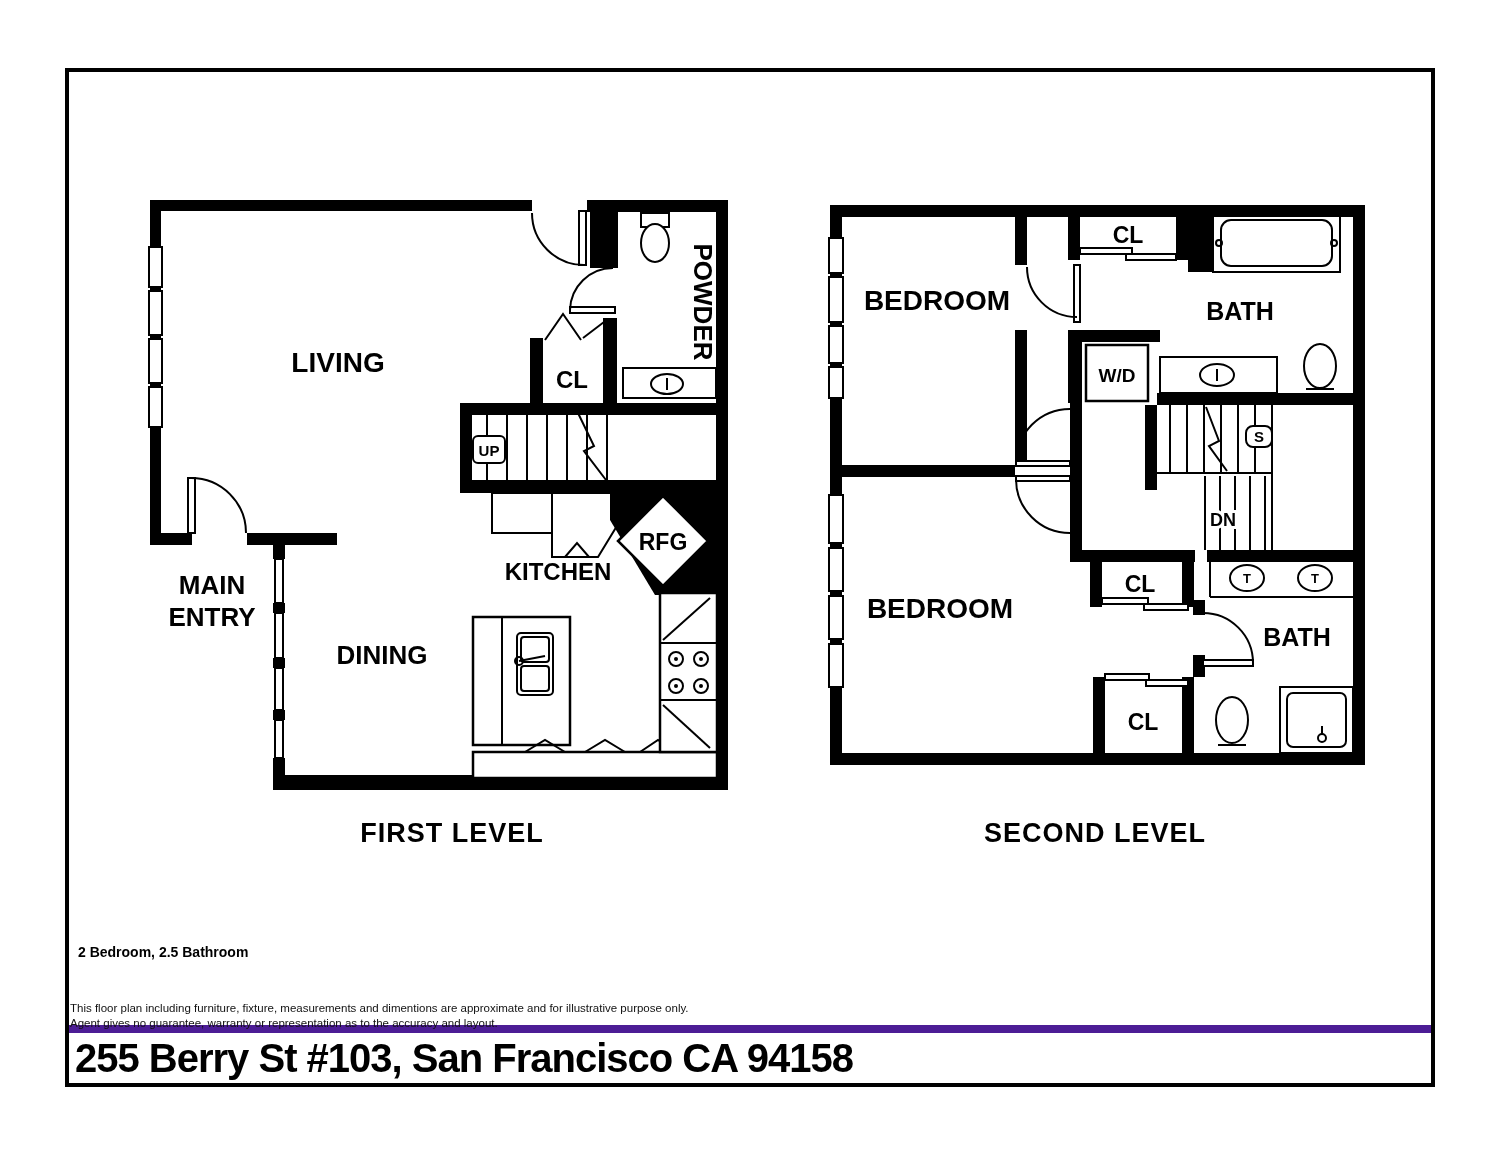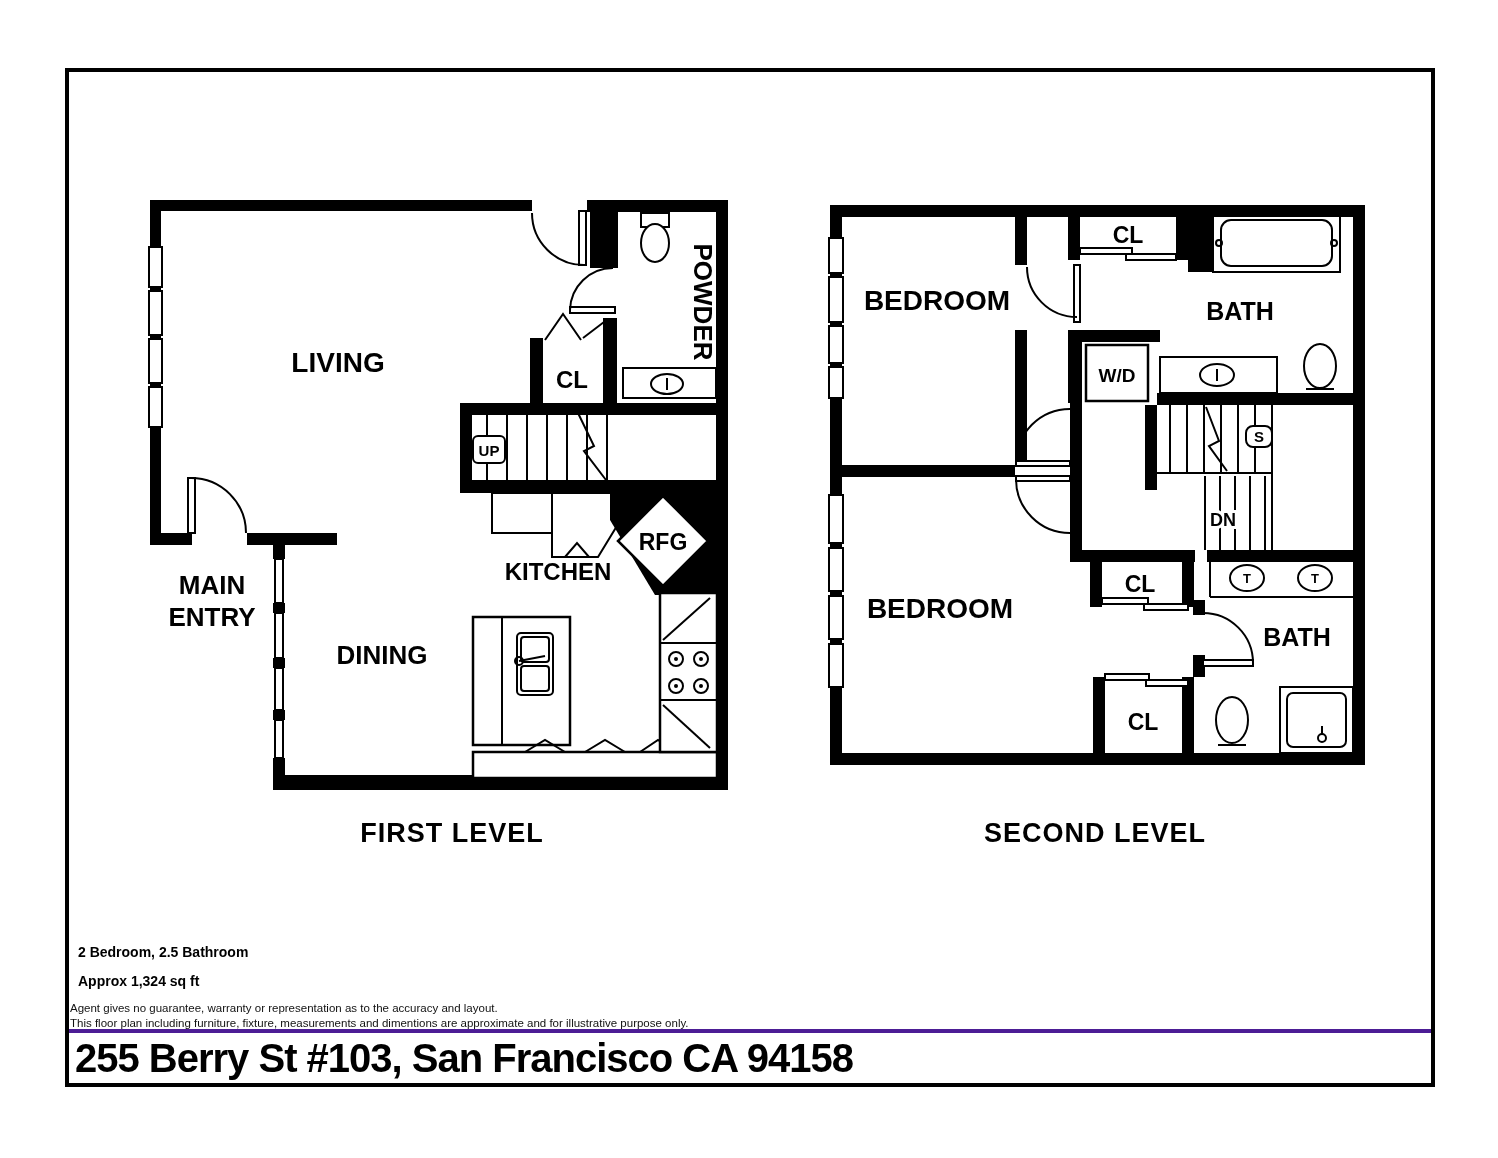--- a/index.html
+++ b/index.html
@@ -6,21 +6,21 @@
   body{
     width:1498px;height:1158px;position:relative;background:#ffffff;
     font-family:"Liberation Sans", sans-serif;color:#000;overflow:hidden;
   }
   .frame{
     position:absolute;left:65px;top:68px;width:1362px;height:1011px;
     border:4px solid #000;background:transparent;
   }
   .address-bar{
     position:absolute;left:0;right:0;bottom:0;height:50px;
-    border-top:4px solid #4c1d95;background:#fff;
+    border-top:8px solid #4c1d95;background:#fff;
     font-weight:bold;font-size:40px;line-height:50px;padding-left:6px;
     letter-spacing:-1px;white-space:nowrap;
   }
   .summary{
     position:absolute;left:78px;top:938px;font-weight:bold;font-size:14px;line-height:29px;
   }
   .disclaimer{
     position:absolute;left:70px;top:1001px;font-size:11.5px;line-height:15px;color:#111;
   }
   svg.plan{position:absolute;left:0;top:0;}
@@ -36,25 +36,24 @@
 <body>
 
 <div class="frame">
   <div class="address-bar">
     <span>255 Berry St #103, San Francisco CA 94158</span>
   </div>
 </div>
 
 <div class="summary">
   <div>2 Bedroom, 2.5 Bathroom</div>
-  <div>Approx 1,324 sq ft</div>
 </div>
 <div class="disclaimer">
+  <div>This floor plan including furniture, fixture, measurements and dimentions are approximate and for illustrative purpose only.</div>
   <div>Agent gives no guarantee, warranty or representation as to the accuracy and layout.</div>
-  <div>This floor plan including furniture, fixture, measurements and dimentions are approximate and for illustrative purpose only.</div>
 </div>
 
 <svg class="plan" width="1498" height="1040" viewBox="0 0 1498 1040">
 
   <g>
     <g>
 
       <rect class="w" x="150" y="200" width="382" height="11"></rect>
       <rect class="w" x="587" y="200" width="141" height="12"></rect>
       <rect class="w" x="590" y="212" width="28" height="56"></rect>

